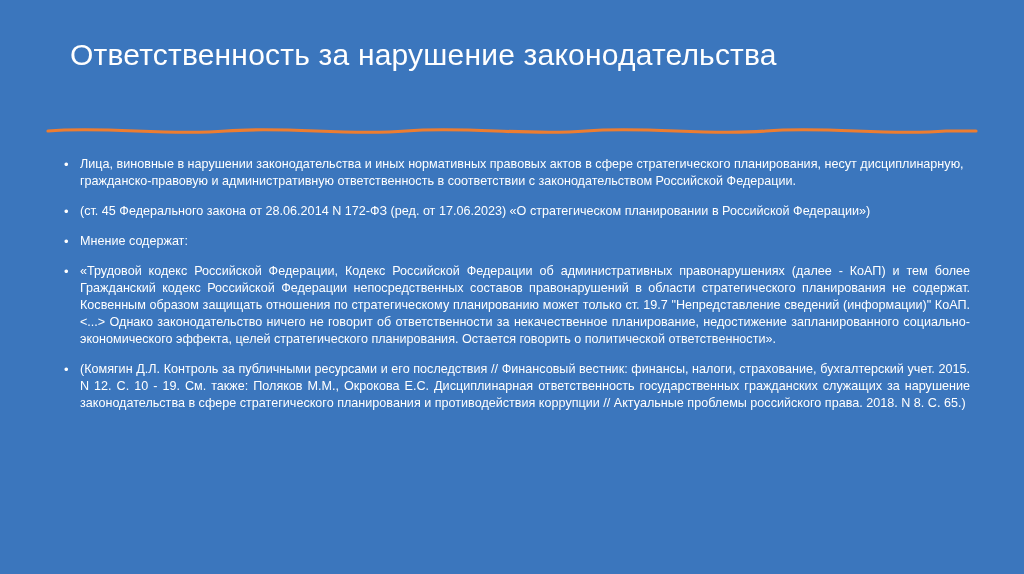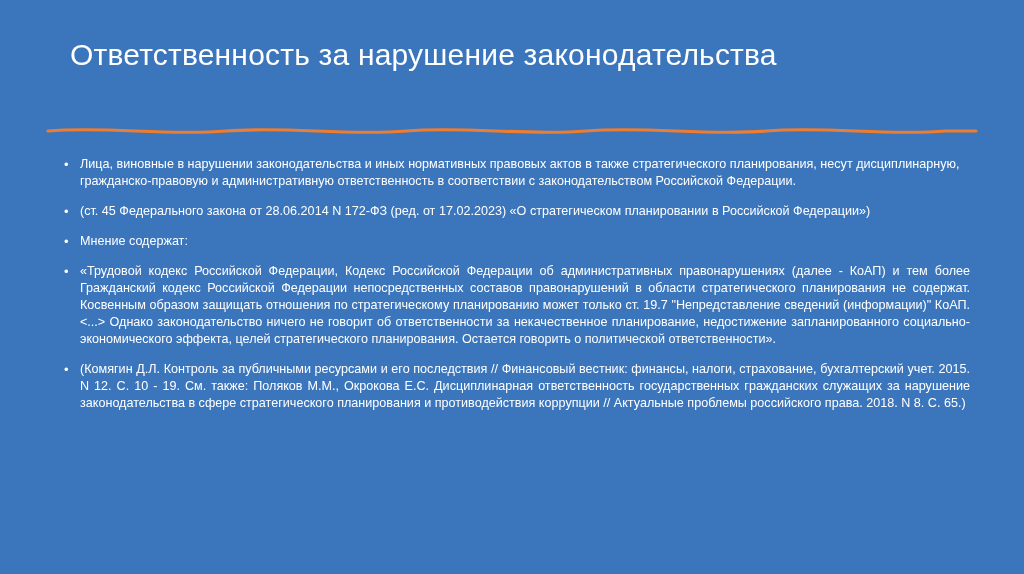--- a/index.html
+++ b/index.html
@@ -90,25 +90,25 @@
 
   <div class="underline-wrap">
     <svg width="932" height="14" viewBox="0 0 932 14" xmlns="http://www.w3.org/2000/svg">
       <path d="M2,7 C 60,2 120,12 180,7 C 240,2 300,12 360,7 C 420,2 480,12 540,7 C 600,2 660,12 720,7 C 780,2 840,12 900,7 L 930,7" fill="none" stroke="#ed7d31" stroke-width="3.2" stroke-linecap="round"></path>
     </svg>
   </div>
 
   <div class="content" id="body-root">
       <div class="bullet-row">
         <div class="bullet-dot">•</div>
-        <div class="bullet-text"><span> Лица, виновные в нарушении законодательства и иных нормативных правовых актов в также стратегического планирования, несут </span><b>дисциплинарную, гражданско-правовую и административную ответственность</b><span> в соответствии с законодательством Российской Федерации.</span></div>
+        <div class="bullet-text"><span> Лица, виновные в нарушении законодательства и иных нормативных правовых актов в сфере стратегического планирования, несут </span><b>дисциплинарную, гражданско-правовую и административную ответственность</b><span> в соответствии с законодательством Российской Федерации.</span></div>
       </div>
       <div class="bullet-row">
         <div class="bullet-dot">•</div>
-        <div class="bullet-text"><span>(ст. 45 Федерального закона от 28.06.2014 N 172-ФЗ (ред. от 17.02.2023) «О стратегическом планировании в Российской Федерации»)</span></div>
+        <div class="bullet-text"><span>(ст. 45 Федерального закона от 28.06.2014 N 172-ФЗ (ред. от 17.06.2023) «О стратегическом планировании в Российской Федерации»)</span></div>
       </div>
       <div class="bullet-row">
         <div class="bullet-dot">•</div>
         <div class="bullet-text"><span>Мнение содержат:</span></div>
       </div>
       <div class="bullet-row">
         <div class="bullet-dot">•</div>
         <div class="bullet-text justify"><span>«Трудовой кодекс Российской Федерации, Кодекс Российской Федерации об административных правонарушениях (далее - КоАП) и тем более Гражданский кодекс Российской Федерации непосредственных составов правонарушений в области стратегического планирования не содержат. Косвенным образом защищать отношения по стратегическому планированию может только ст. 19.7 "Непредставление сведений (информации)" КоАП. &lt;...&gt; Однако законодательство ничего не говорит об ответственности за некачественное планирование, недостижение запланированного социально-экономического эффекта, целей стратегического планирования. Остается говорить о политической ответственности».</span></div>
       </div>
       <div class="bullet-row">

